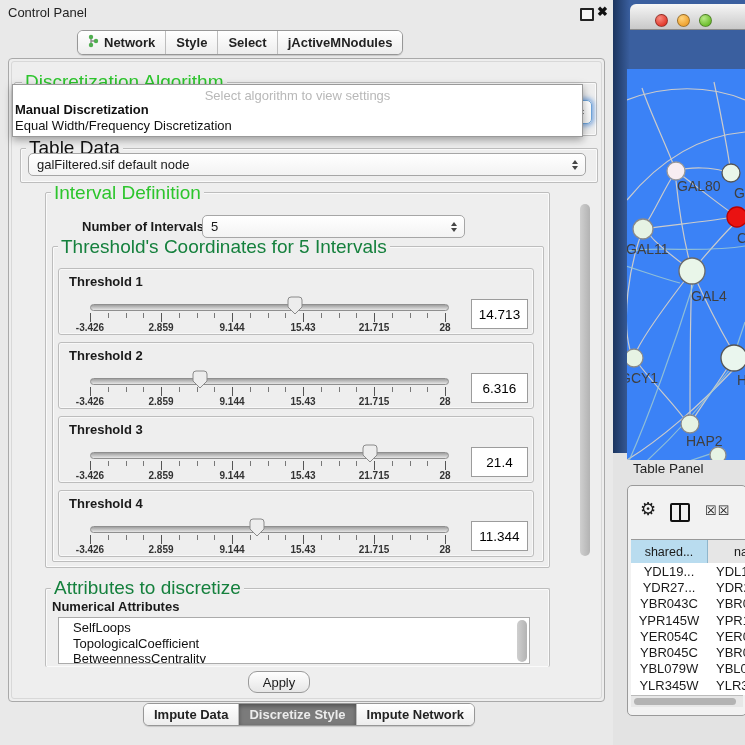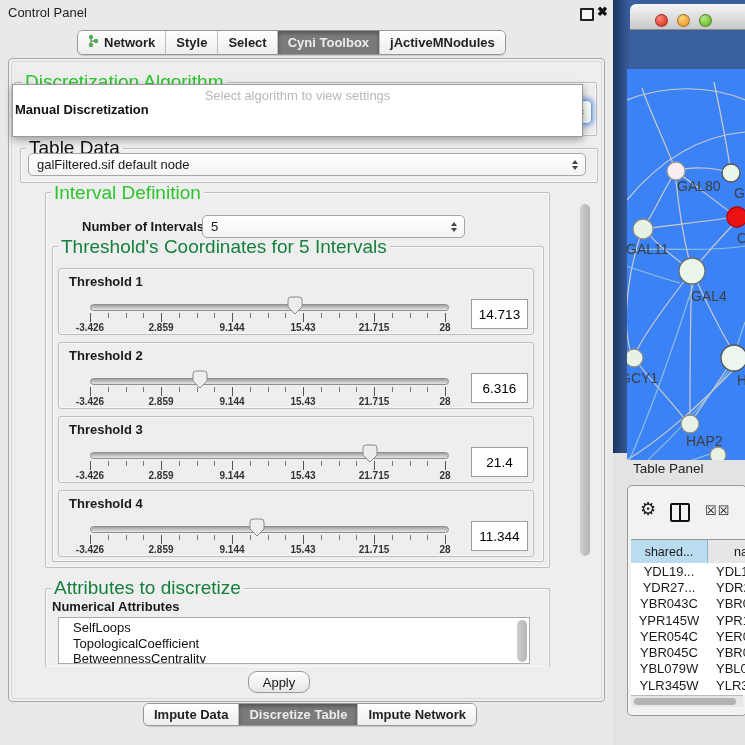--- a/index.html
+++ b/index.html
@@ -95,43 +95,41 @@
           </svg>
       </span>
       <span>Network</span>
     </div>
     <div class="seg">
         <span>Style</span>
       </div>
     <div class="seg">
         <span>Select</span>
       </div>
-    <div class="seg sel">
-        <span>Cyni Toolbox</span>
-      </div>
     <div class="seg">
         <span>jActiveMNodules</span>
       </div>
   </div>
 
   <div class="abs content-panel"></div>
   <div class="abs content-inner"></div>
 
   <div class="abs gbox" style="left:14px;top:82px;width:581px;height:52px;"></div>
   <span class="abs gtitle green" style="left:22px;top:75px;">Discretization Algorithm</span>
   <div class="abs combo focus" style="left:22px;top:100px;width:570px;height:24px;">
     <span class="stepper">
         <span class="arr-up"></span>
         <span class="arr-dn"></span>
       </span>
   </div>
 
   <div class="abs popup">
     <div class="popup-hint">Select algorithm to view settings</div>
     <div class="popup-item" style="top:17px;font-weight:bold;">Manual Discretization</div>
+    <div class="popup-item" style="top:33px;">Equal Width/Frequency Discretization</div>
   </div>
 
   <div class="abs gbox" style="left:20px;top:148px;width:576px;height:33px;"></div>
   <span class="abs gtitle" style="left:26px;top:141px;color:#111;">Table Data</span>
   <div class="abs combo" style="left:28px;top:153px;width:558px;height:23px;">
     <span>galFiltered.sif default node</span>
     <span class="stepper">
         <span class="arr-up"></span>
         <span class="arr-dn"></span>
       </span>
@@ -317,21 +315,21 @@
 
   <div class="abs btn" style="left:248px;top:671px;width:60px;height:20px;">
     <span>Apply</span>
   </div>
 
   <div class="abs seg-row" style="left:143px;top:703px;">
     <div class="seg">
         <span>Impute Data</span>
       </div>
     <div class="seg sel">
-        <span>Discretize Table</span>
+        <span>Discretize Style</span>
       </div>
     <div class="seg">
         <span>Impute Network</span>
       </div>
   </div>
 
   <div class="abs right-region">
     <div class="net-area">
       <div class="dark-strip"></div>
       <div class="titlebar">

